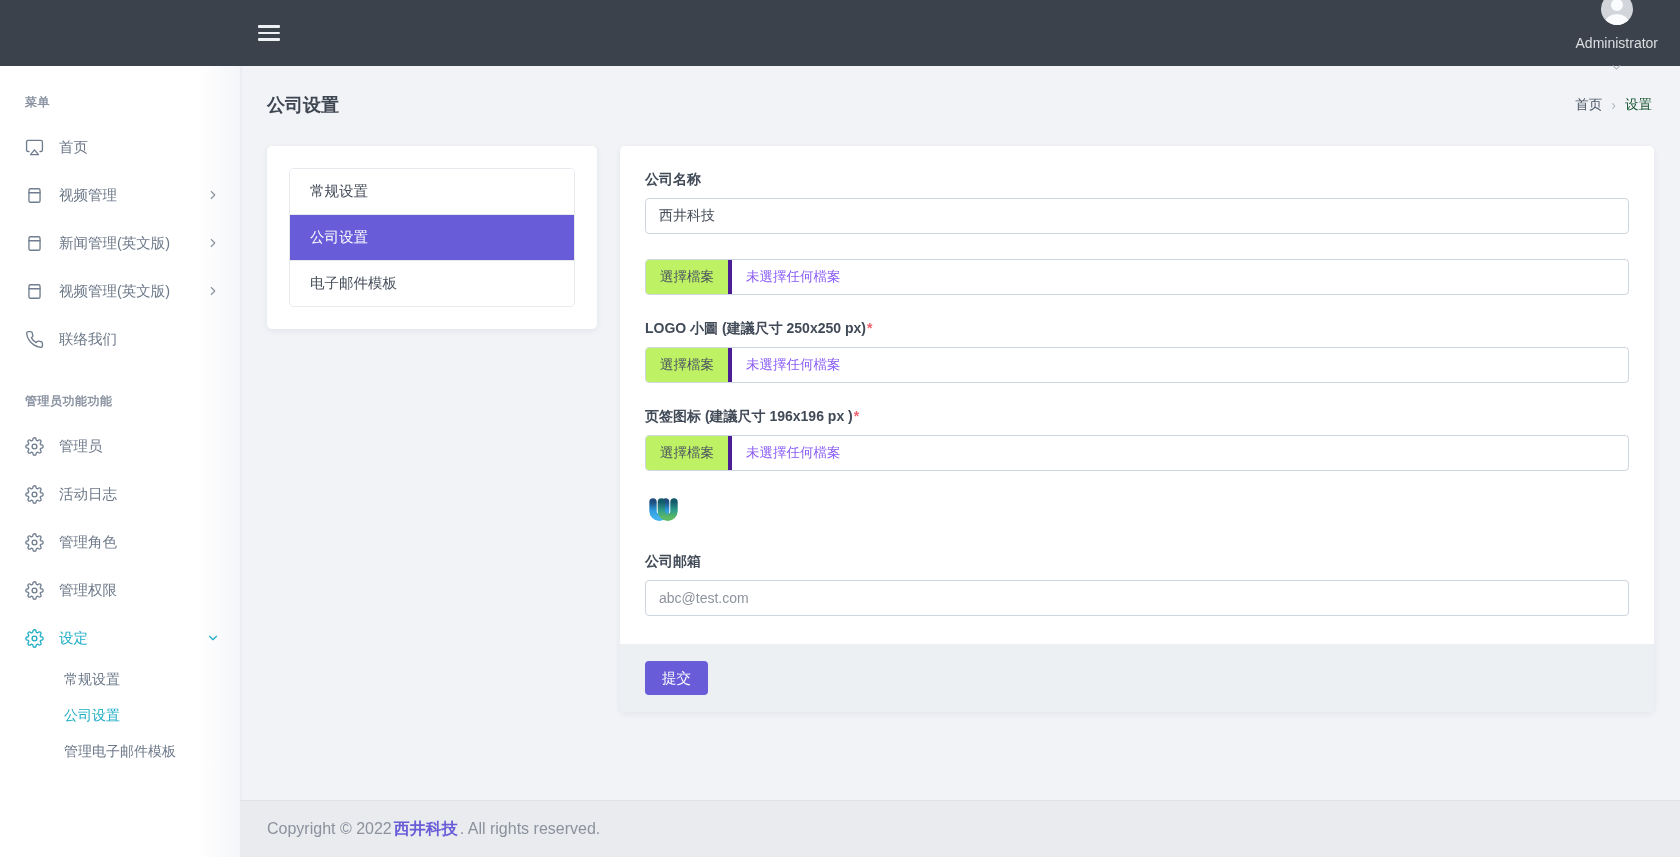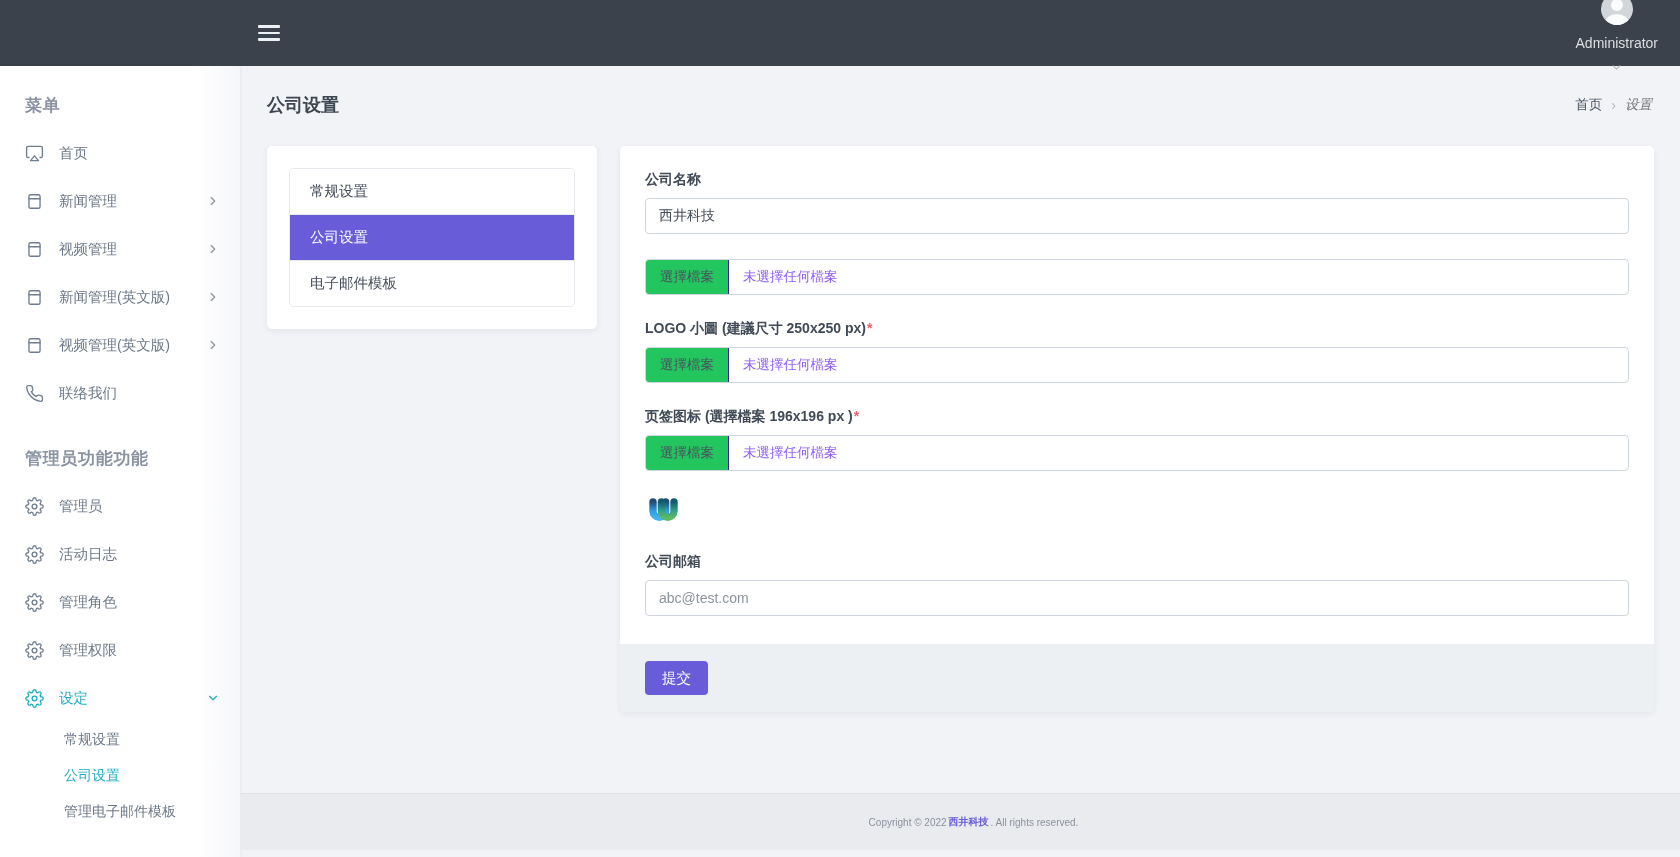--- a/index.html
+++ b/index.html
@@ -12,66 +12,66 @@
   .hamburger span{display:block;width:22px;height:2.6px;background:#eef1f3;border-radius:1px;}
   .nav-right{margin-left:auto;margin-right:22px;display:flex;align-items:center;gap:10px;cursor:pointer;flex-direction:column;}
   .avatar{width:32px;height:32px;border-radius:50%;background:#d2d6da;overflow:hidden;position:relative;flex:0 0 auto;}
   .avatar .head{position:absolute;left:10px;top:6px;width:12px;height:12px;border-radius:50%;background:#fbfcfd;}
   .avatar .body{position:absolute;left:4px;top:21px;width:24px;height:18px;border-radius:50% 50% 0 0;background:#fbfcfd;}
   .username{color:#dbdfe3;font-size:14px;}
   .nav-caret{width:13px;height:13px;}
 
   
   .sidebar{position:absolute;top:66px;left:0;width:240px;height:791px;background:linear-gradient(to right,#ffffff 82%,#f5f6f9 100%);box-shadow:1px 0 3px rgba(40,50,70,0.05);}
-  .menu-heading{padding:28px 25px 12px;font-size:17px;font-weight:bold;color:#8a93a2;letter-spacing:.04em;}
+  .menu-heading{padding:28px 25px 12px;font-size:12px;font-weight:bold;color:#8a93a2;letter-spacing:.04em;}
   .menu-heading.second{padding-top:30px;}
   .menu-item{height:48px;display:flex;align-items:center;padding:0 20px 0 25px;color:#6c7888;font-size:14.5px;cursor:pointer;}
   .menu-item .mi-icon{width:19px;height:19px;margin-right:15px;flex:0 0 auto;}
   .menu-item .mi-icon svg{display:block;width:19px;height:19px;stroke:#707d8e;stroke-width:1.7;fill:none;stroke-linecap:round;stroke-linejoin:round;}
   .menu-item .chev{margin-left:auto;width:14px;height:14px;}
   .menu-item .chev svg{display:block;width:14px;height:14px;stroke:#8a93a2;stroke-width:2;fill:none;stroke-linecap:round;stroke-linejoin:round;}
   .menu-item.active{color:#1fadc5;}
   .menu-item.active .mi-icon svg{stroke:#1fadc5;}
   .menu-item.active .chev svg{stroke:#1fadc5;}
   .submenu-item{height:36px;display:flex;align-items:center;padding-left:64px;font-size:14px;color:#6c7888;cursor:pointer;}
   .submenu-item.active{color:#1fadc5;}
 
   
   .main{position:absolute;left:240px;top:66px;width:1440px;height:791px;}
   .page-head{height:78px;display:flex;align-items:center;justify-content:space-between;padding:0 28px 0 27px;}
   .page-title{font-size:18px;font-weight:bold;color:#3e4652;}
   .breadcrumb{font-size:13.5px;display:flex;align-items:center;gap:9px;}
   .bc-home{color:#4d5766;cursor:pointer;}
   .bc-sep{color:#b2b8c0;font-size:14px;}
-  .bc-current{color:#737373;font-style:italic;}
+  .bc-current{color:#14532d;}
 
   .content{display:flex;gap:23px;padding:2px 26px 0 27px;align-items:flex-start;}
   .card{background:#fff;border-radius:5px;box-shadow:0 2px 6px rgba(30,40,60,0.07);}
   .left-card{width:330px;box-sizing:border-box;padding:22px;}
   .tab-list{border:1px solid #e6e9ee;border-radius:5px;overflow:hidden;}
   .tab-item{padding:13px 20px;font-size:14.5px;color:#444c59;border-bottom:1px solid #e6e9ee;cursor:pointer;background:#fff;}
   .tab-item:last-child{border-bottom:none;}
   .tab-item.active{background:#685cd8;color:#ffffff;}
 
   .form-card{flex:1;box-sizing:border-box;}
   .form-body{padding:25px 25px 28px;}
   .form-group{margin-bottom:25px;}
   .form-label{display:block;font-size:14px;font-weight:bold;color:#414a57;margin-bottom:9px;}
   .req{color:#f0616e;margin-left:1px;}
   .text-input{display:block;width:100%;box-sizing:border-box;height:36px;border:1px solid #cfd5de;border-radius:4px;padding:0 13px;font-size:14px;color:#444c59;background:#fff;font-family:"Liberation Sans",sans-serif;outline:none;}
   .text-input.muted-value{color:#8d939e;}
   .file-input{display:flex;align-items:stretch;height:36px;border:1px solid #cfd5de;border-radius:4px;overflow:hidden;background:#fff;cursor:pointer;box-sizing:border-box;}
-  .file-btn{display:flex;align-items:center;padding:0 14px;background:#22c55e;border-right:1px solid #4c1d95;color:#4a5260;font-size:13.5px;}
+  .file-btn{display:flex;align-items:center;padding:0 14px;background:#bef264;border-right:4px solid #4c1d95;color:#4a5260;font-size:13.5px;}
   .file-text{display:flex;align-items:center;padding:0 14px;color:#8b5cf6;font-size:13.5px;}
   .logo-preview{margin:2px 0 27px;height:29px;}
   .logo-preview svg{display:block;}
   .form-footer{background:#edf0f3;padding:17px 25px;border-radius:0 0 5px 5px;}
   .submit-btn{background:#685cd8;color:#fff;border:none;border-radius:4px;height:34px;padding:0 17px;font-size:14.5px;cursor:pointer;font-family:"Liberation Sans",sans-serif;}
 
-  .page-footer{position:absolute;left:0;bottom:7px;width:100%;height:57px;box-sizing:border-box;border-top:1px solid #dfe3e8;background:#e9ebee;display:flex;align-items:center;padding-left:27px;font-size:10px;color:#8b919d;justify-content:center;}
+  .page-footer{position:absolute;left:0;bottom:0;width:100%;height:57px;box-sizing:border-box;border-top:1px solid #dfe3e8;background:#e9ebee;display:flex;align-items:center;padding-left:27px;font-size:16px;color:#8b919d;}
   .footer-link{color:#685cd8;font-weight:bold;margin:0 2px;cursor:pointer;}
 </style>
 </head>
 <body>
 
 <div class="app">
 
   <div class="navbar">
     <div class="hamburger">
       <span></span>
@@ -96,34 +96,20 @@
     <div class="menu-item">
       <span class="mi-icon">
           <svg viewBox="0 0 24 24">
             <path d="M5 17H4a2 2 0 0 1-2-2V5a2 2 0 0 1 2-2h16a2 2 0 0 1 2 2v10a2 2 0 0 1-2 2h-1"></path>
             <polygon points="12 15 17 21 7 21 12 15"></polygon>
           </svg>
         </span>
       <span>首页</span>
     </div>
 
-    <div class="menu-item">
-      <span class="mi-icon">
-          <svg viewBox="0 0 24 24">
-            <rect x="5" y="3.5" width="14" height="17" rx="2"></rect>
-            <line x1="5" y1="8.5" x2="19" y2="8.5"></line>
-          </svg>
-        </span>
-      <span>新闻管理</span>
-      <span class="chev">
-          <svg viewBox="0 0 24 24">
-            <polyline points="9 18 15 12 9 6"></polyline>
-          </svg>
-        </span>
-    </div>
 
     <div class="menu-item">
       <span class="mi-icon">
           <svg viewBox="0 0 24 24">
             <rect x="5" y="3.5" width="14" height="17" rx="2"></rect>
             <line x1="5" y1="8.5" x2="19" y2="8.5"></line>
           </svg>
         </span>
       <span>视频管理</span>
       <span class="chev">
@@ -283,21 +269,21 @@
               <span>LOGO 小圖 (建議尺寸 250x250 px)</span><span class="req">*</span>
             </label>
             <div class="file-input">
               <span class="file-btn">選擇檔案</span>
               <span class="file-text">未選擇任何檔案</span>
             </div>
           </div>
 
           <div class="form-group" style="margin-bottom:26px;">
             <label class="form-label">
-              <span>页签图标 (選擇檔案 196x196 px )</span><span class="req">*</span>
+              <span>页签图标 (建議尺寸 196x196 px )</span><span class="req">*</span>
             </label>
             <div class="file-input">
               <span class="file-btn">選擇檔案</span>
               <span class="file-text">未選擇任何檔案</span>
             </div>
           </div>
 
           <div class="logo-preview">
             <svg width="37" height="29" viewBox="0 0 37 29">
               <defs>

